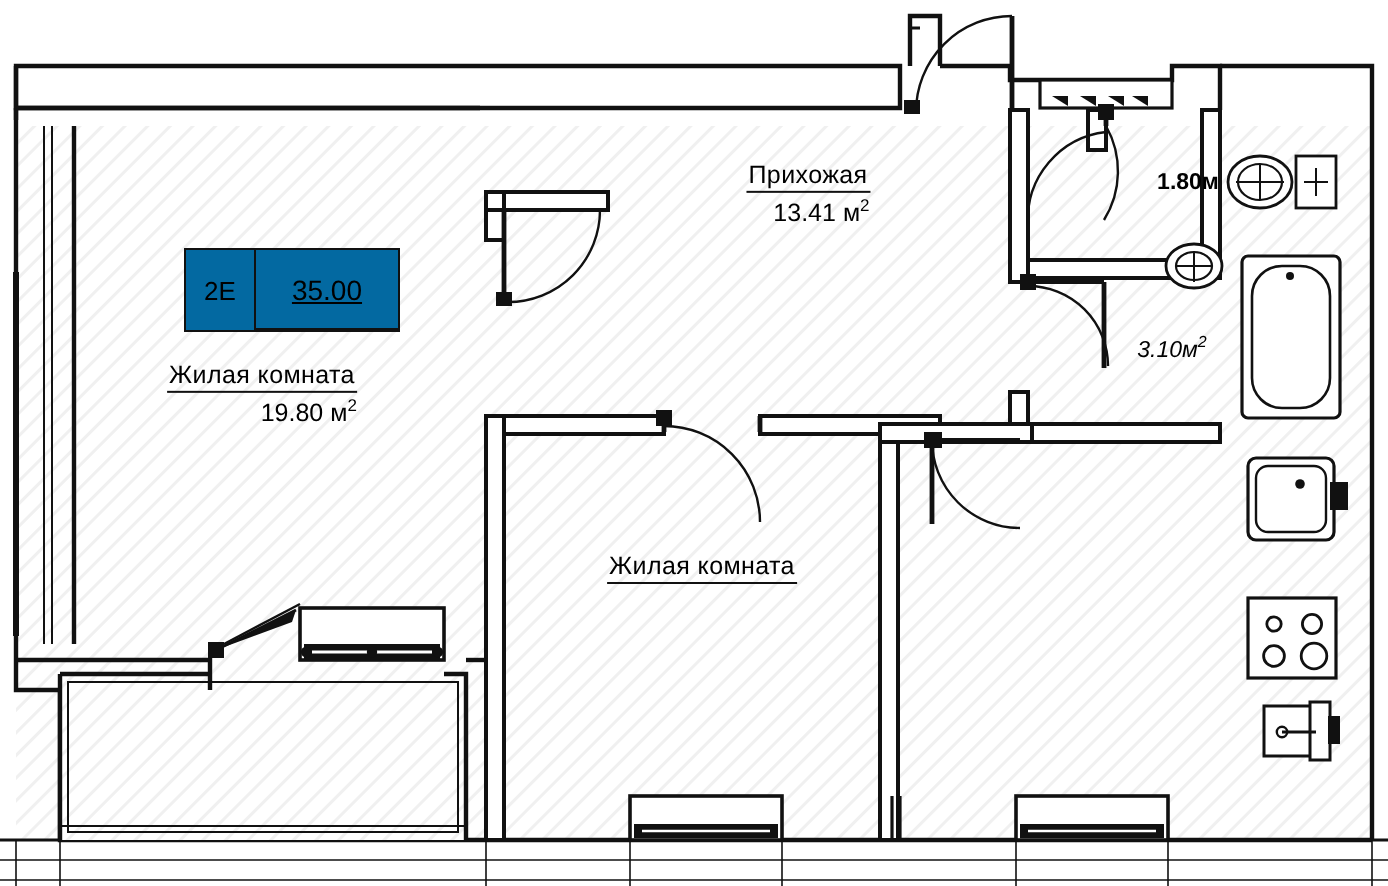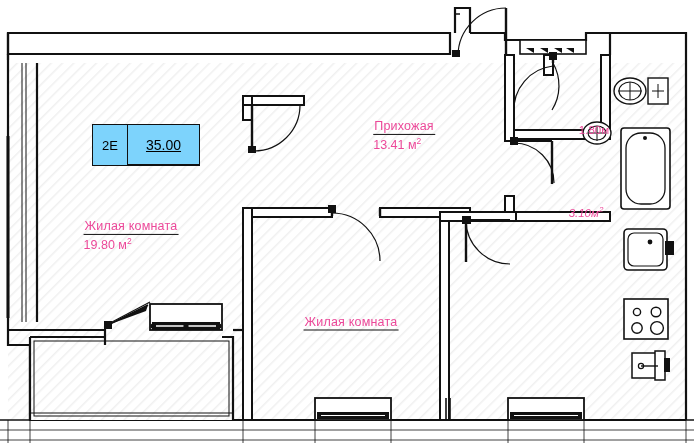--- a/index.html
+++ b/index.html
@@ -1,25 +1,25 @@
 <!DOCTYPE html>
 <html><head>
 <meta charset="utf-8">
 <style>
   html,body{margin:0;padding:0;background:#ffffff;}
   body{font-family:"Liberation Sans",sans-serif;}
   #plan{position:relative;width:694px;height:443px;background:#ffffff;overflow:hidden;}
   #plan svg{position:absolute;left:0;top:0;}
-  .lbl{position:absolute;text-align:left;color:#ec4899;line-height:1.12;white-space:nowrap;margin-top:38px;}
+  .lbl{position:absolute;text-align:right;color:#000000;line-height:1.12;white-space:nowrap;}
   .lbl .nm{font-size:12.5px;letter-spacing:.2px;border-bottom:1.4px solid #111;padding:0 1px 1px 1px;display:inline-block;}
   .lbl .ar{font-size:12.5px;display:block;margin-top:2px;}
   .lbl .ar sup{font-size:8.5px;vertical-align:super;}
   .small{font-size:11.5px;}
   .small sup{font-size:8px;vertical-align:super;}
-  #aptbox{position:absolute;left:92px;top:124px;width:106px;height:40px;border:1.6px solid #111;display:flex;background:#7dd3fc;}
+  #aptbox{position:absolute;left:92px;top:124px;width:106px;height:40px;border:1.6px solid #111;display:flex;background:#0369a1;}
   #aptbox .c1{width:34px;display:flex;align-items:center;justify-content:center;font-size:13px;border-right:1.6px solid #111;}
   #aptbox .c2{flex:1;display:flex;flex-direction:column;text-decoration:underline;}
   #aptbox .c2 div{flex:1;display:flex;align-items:center;justify-content:center;font-size:14px;}
   #aptbox .c2 div:first-child{border-bottom:1.6px solid #111;}
 </style>
 </head>
 <body>
 
 <div id="plan">
 
@@ -237,21 +237,21 @@
     <span class="nm">Прихожая</span>
     <span class="ar"><span>13.41</span> <span>м</span><sup>2</sup></span>
   </div>
 
   <div class="lbl" id="lbl-2" style="left: 351px; top: 283px; transform: translate(-50%, -50%);">
     <span class="nm">Жилая комната</span>
   </div>
 
 
 
-  <div class="lbl small" id="lbl-wc" style="left: 594px; top: 92px; transform: translate(-50%, -50%);">
+  <div class="lbl small" id="lbl-wc" style="left: 594px; top: 92px; transform: translate(-50%, -50%); font-weight: bold;">
     <span>1.80м</span>
   </div>
 
   <div class="lbl small" id="lbl-bath" style="left: 586px; top: 175px; transform: translate(-50%, -50%); font-style: italic;">
     <span>3.10м</span><sup>2</sup>
   </div>
 
 </div>
 
 </body></html>

